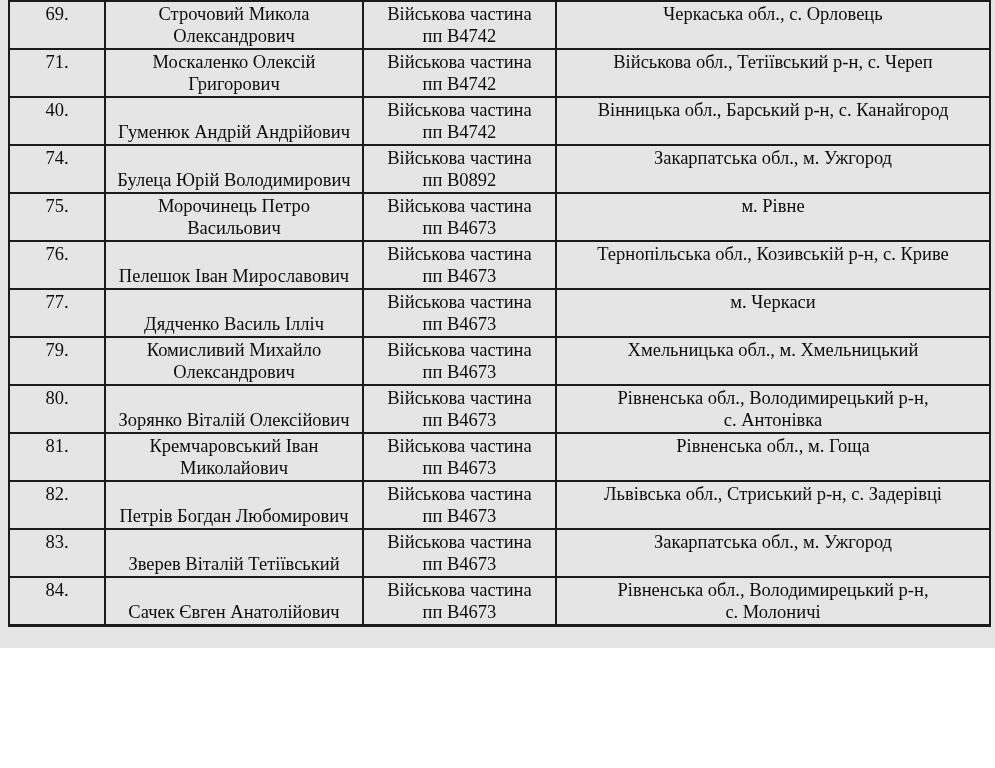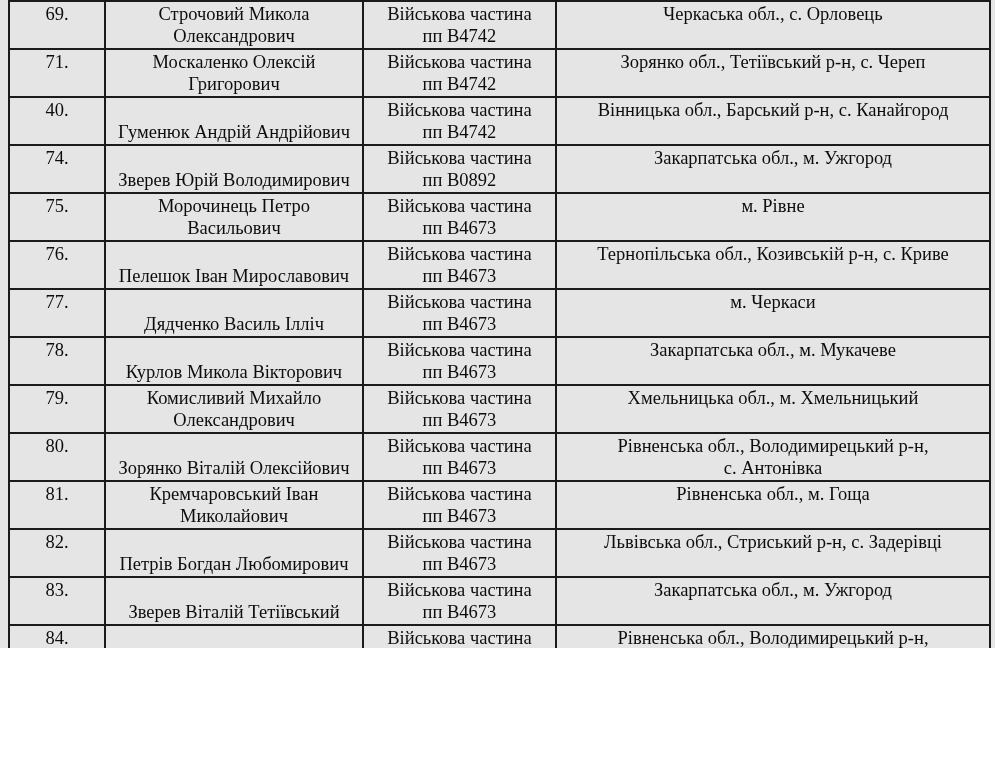--- a/index.html
+++ b/index.html
@@ -82,21 +82,21 @@
           </td>
     <td>
             <div class="line">Москаленко Олексій</div>
             <div class="line">Григорович</div>
           </td>
     <td>
             <div class="line">Військова частина</div>
             <div class="line">пп В4742</div>
           </td>
     <td>
-            <div class="line">Зорянко обл., Тетіївський р-н, с. Череп</div>
+            <div class="line">Військова обл., Тетіївський р-н, с. Череп</div>
           </td>
   </tr>
 
   <tr>
     <td>
             <div class="line">40.</div>
           </td>
     <td>
             <div class="line">&nbsp;</div>
             <div class="line">Гуменюк Андрій Андрійович</div>
@@ -110,21 +110,21 @@
           </td>
   </tr>
 
 
   <tr>
     <td>
             <div class="line">74.</div>
           </td>
     <td>
             <div class="line">&nbsp;</div>
-            <div class="line">Зверев Юрій Володимирович</div>
+            <div class="line">Булеца Юрій Володимирович</div>
           </td>
     <td>
             <div class="line">Військова частина</div>
             <div class="line">пп В0892</div>
           </td>
     <td>
             <div class="line">Закарпатська обл., м. Ужгород</div>
           </td>
   </tr>
 
@@ -172,36 +172,20 @@
           </td>
     <td>
             <div class="line">Військова частина</div>
             <div class="line">пп В4673</div>
           </td>
     <td>
             <div class="line">м. Черкаси</div>
           </td>
   </tr>
 
-  <tr>
-    <td>
-            <div class="line">78.</div>
-          </td>
-    <td>
-            <div class="line">&nbsp;</div>
-            <div class="line">Курлов Микола Вікторович</div>
-          </td>
-    <td>
-            <div class="line">Військова частина</div>
-            <div class="line">пп В4673</div>
-          </td>
-    <td>
-            <div class="line">Закарпатська обл., м. Мукачеве</div>
-          </td>
-  </tr>
 
   <tr>
     <td>
             <div class="line">79.</div>
           </td>
     <td>
             <div class="line">Комисливий Михайло</div>
             <div class="line">Олександрович</div>
           </td>
     <td>

